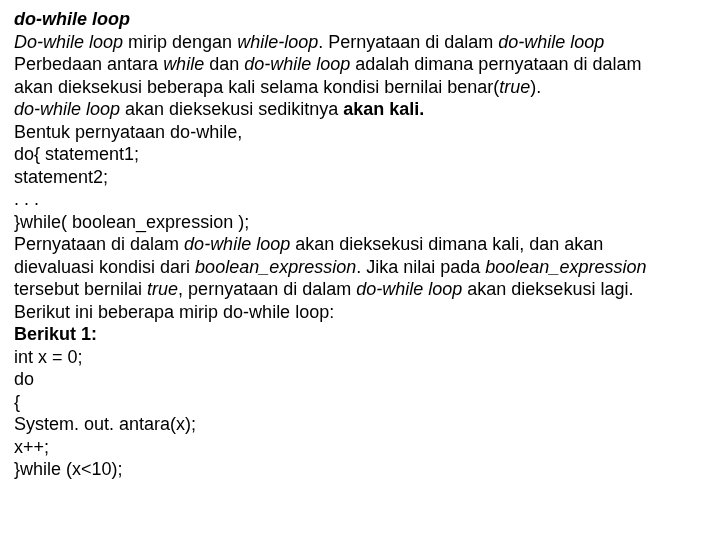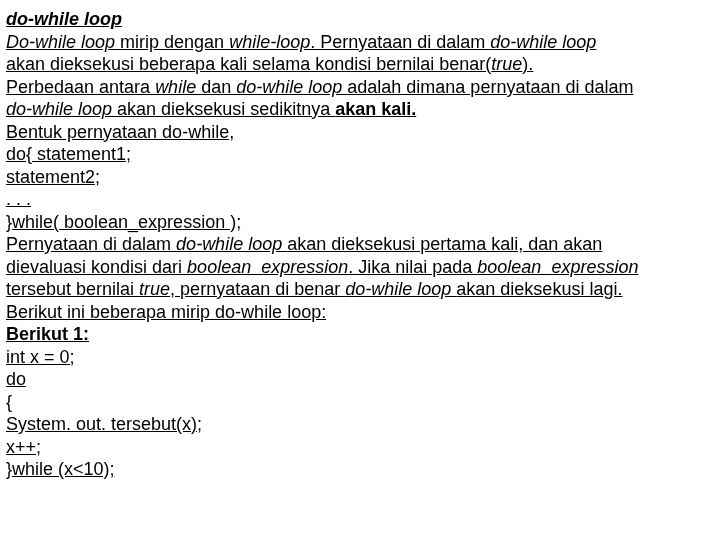--- a/index.html
+++ b/index.html
@@ -7,48 +7,47 @@
     padding: 0;
     width: 720px;
     height: 540px;
     background: #ffffff;
     font-family: Arial, Helvetica, sans-serif;
     font-size: 18px;
     line-height: 1.25;
     color: #000000;
   }
   .page {
-    padding: 8px 6px;
-    text-decoration: underline;
+    padding: 8px 14px;
   }
   .line {
     display: block;
   }
   .b { font-weight: bold; }
   .i { font-style: italic; }
   .bi { font-weight: bold; font-style: italic; }
 </style>
 </head>
 <body>
 
 <div class="page" id="page-root">
     <span class="line"><span class="bi">do-while loop</span></span>
     <span class="line"><span class="i">Do-while loop</span><span> mirip dengan </span><span class="i">while-loop</span><span>. Pernyataan di dalam </span><span class="i">do-while loop</span></span>
+    <span class="line"><span>Perbedaan antara </span><span class="i">while </span><span>dan </span><span class="i">do-while loop </span><span>adalah dimana pernyataan di dalam</span></span>
     <span class="line"><span>akan dieksekusi beberapa kali selama kondisi bernilai benar(</span><span class="i">true</span><span>).</span></span>
-    <span class="line"><span>Perbedaan antara </span><span class="i">while </span><span>dan </span><span class="i">do-while loop </span><span>adalah dimana pernyataan di dalam</span></span>
     <span class="line"><span class="i">do-while loop </span><span>akan dieksekusi sedikitnya </span><span class="b">akan kali.</span></span>
     <span class="line"><span>Bentuk pernyataan do-while,</span></span>
     <span class="line"><span>do{ statement1;</span></span>
     <span class="line"><span>statement2;</span></span>
     <span class="line"><span>. . .</span></span>
     <span class="line"><span>}while( boolean_expression );</span></span>
-    <span class="line"><span>Pernyataan di dalam </span><span class="i">do-while loop </span><span>akan dieksekusi pertama kali, dan akan</span></span>
+    <span class="line"><span>Pernyataan di dalam </span><span class="i">do-while loop </span><span>akan dieksekusi dimana kali, dan akan</span></span>
     <span class="line"><span>dievaluasi kondisi dari </span><span class="i">boolean_expression</span><span>. Jika nilai pada </span><span class="i">boolean_expression</span></span>
-    <span class="line"><span>tersebut bernilai </span><span class="i">true</span><span>, pernyataan di benar </span><span class="i">do-while loop </span><span>akan dieksekusi lagi.</span></span>
+    <span class="line"><span>tersebut bernilai </span><span class="i">true</span><span>, pernyataan di dalam </span><span class="i">do-while loop </span><span>akan dieksekusi lagi.</span></span>
     <span class="line"><span>Berikut ini beberapa mirip do-while loop:</span></span>
     <span class="line"><span class="b">Berikut 1:</span></span>
     <span class="line"><span>int x = 0;</span></span>
     <span class="line"><span>do</span></span>
     <span class="line"><span>{</span></span>
-    <span class="line"><span>System. out. tersebut(x);</span></span>
+    <span class="line"><span>System. out. antara(x);</span></span>
     <span class="line"><span>x++;</span></span>
     <span class="line"><span>}while (x&lt;10);</span></span>
   </div>
 
 </body></html>

